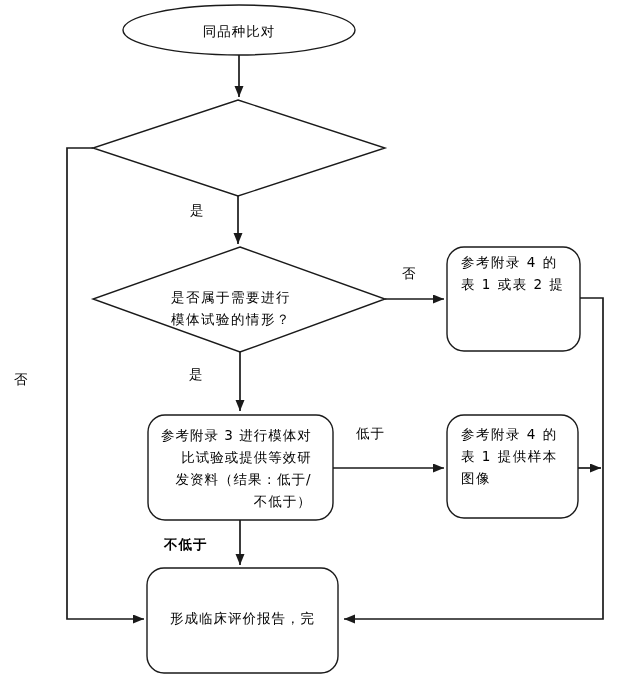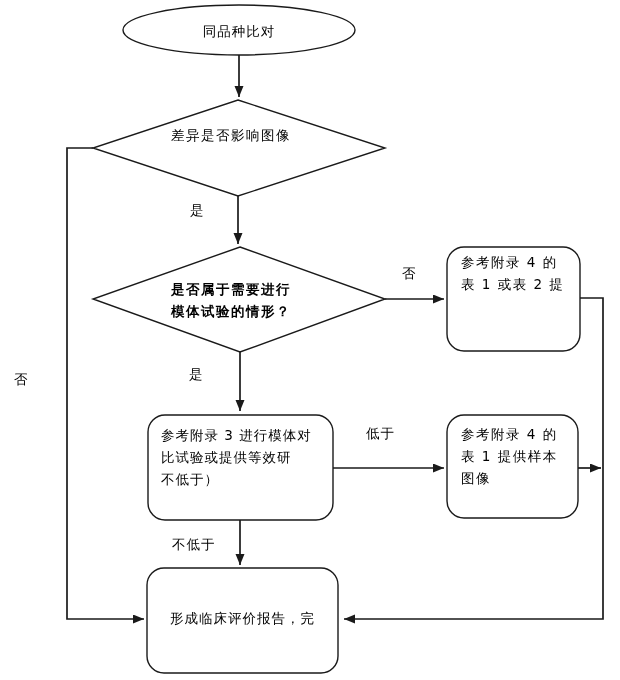--- a/index.html
+++ b/index.html
@@ -79,49 +79,49 @@
     <polygon class="shape" points="240,247 385,299 240,352 93,299"></polygon>
     <rect class="shape" x="447" y="247" width="133" height="104" rx="17"></rect>
     <rect class="shape" x="148" y="415" width="185" height="105" rx="17"></rect>
     <rect class="shape" x="447" y="415" width="131" height="103" rx="17"></rect>
     <rect class="shape" x="147" y="568" width="191" height="105" rx="17"></rect>
   </svg>
 
   <div class="node-text centered" style="left:123px; top:20px; width:232px;">同品种比对</div>
 
   <div class="node-text" style="left:171px; top:124px;">
-    <div>差异是否影响图像</div>
   </div>
 
-  <div class="node-text" style="left:171px; top:278px;font-weight:bold;">
+  <div class="node-text" style="left:171px; top:286px;">
     <div>是否属于需要进行</div>
     <div>模体试验的情形？</div>
   </div>
 
   <div class="node-text" style="left:461px; top:251px;">
     <div>参考附录 4 的</div>
     <div>表 1 或表 2 提</div>
   </div>
 
-  <div class="node-text" style="left:161px; top:424px; letter-spacing:1px;">
+  <div class="node-text" style="left:161px; top:424px; letter-spacing:1px;text-align:right;">
     <div>参考附录 3 进行模体对</div>
     <div>比试验或提供等效研</div>
+    <div>发资料（结果：低于/</div>
     <div>不低于）</div>
   </div>
 
   <div class="node-text" style="left:461px; top:423px;">
     <div>参考附录 4 的</div>
     <div>表 1 提供样本</div>
     <div>图像</div>
   </div>
 
   <div class="node-text centered" style="left:147px; top:596px; width:191px; line-height:21px;margin-top:12px;">
     <div>形成临床评价报告，完</div>
   </div>
 
   <div class="edge-label" style="left:190px; top:202px;">是</div>
   <div class="edge-label" style="left:189px; top:366px;">是</div>
   <div class="edge-label" style="left:402px; top:265px;">否</div>
   <div class="edge-label" style="left:14px; top:371px;">否</div>
-  <div class="edge-label" style="left:366px; top:425px;">低于</div>
-  <div class="edge-label" style="left:172px; top:536px;">不低于</div>
+  <div class="edge-label" style="left:356px; top:425px;">低于</div>
+  <div class="edge-label" style="left:164px; top:536px;font-weight:bold;">不低于</div>
 
 </div>
 
 </body></html>

